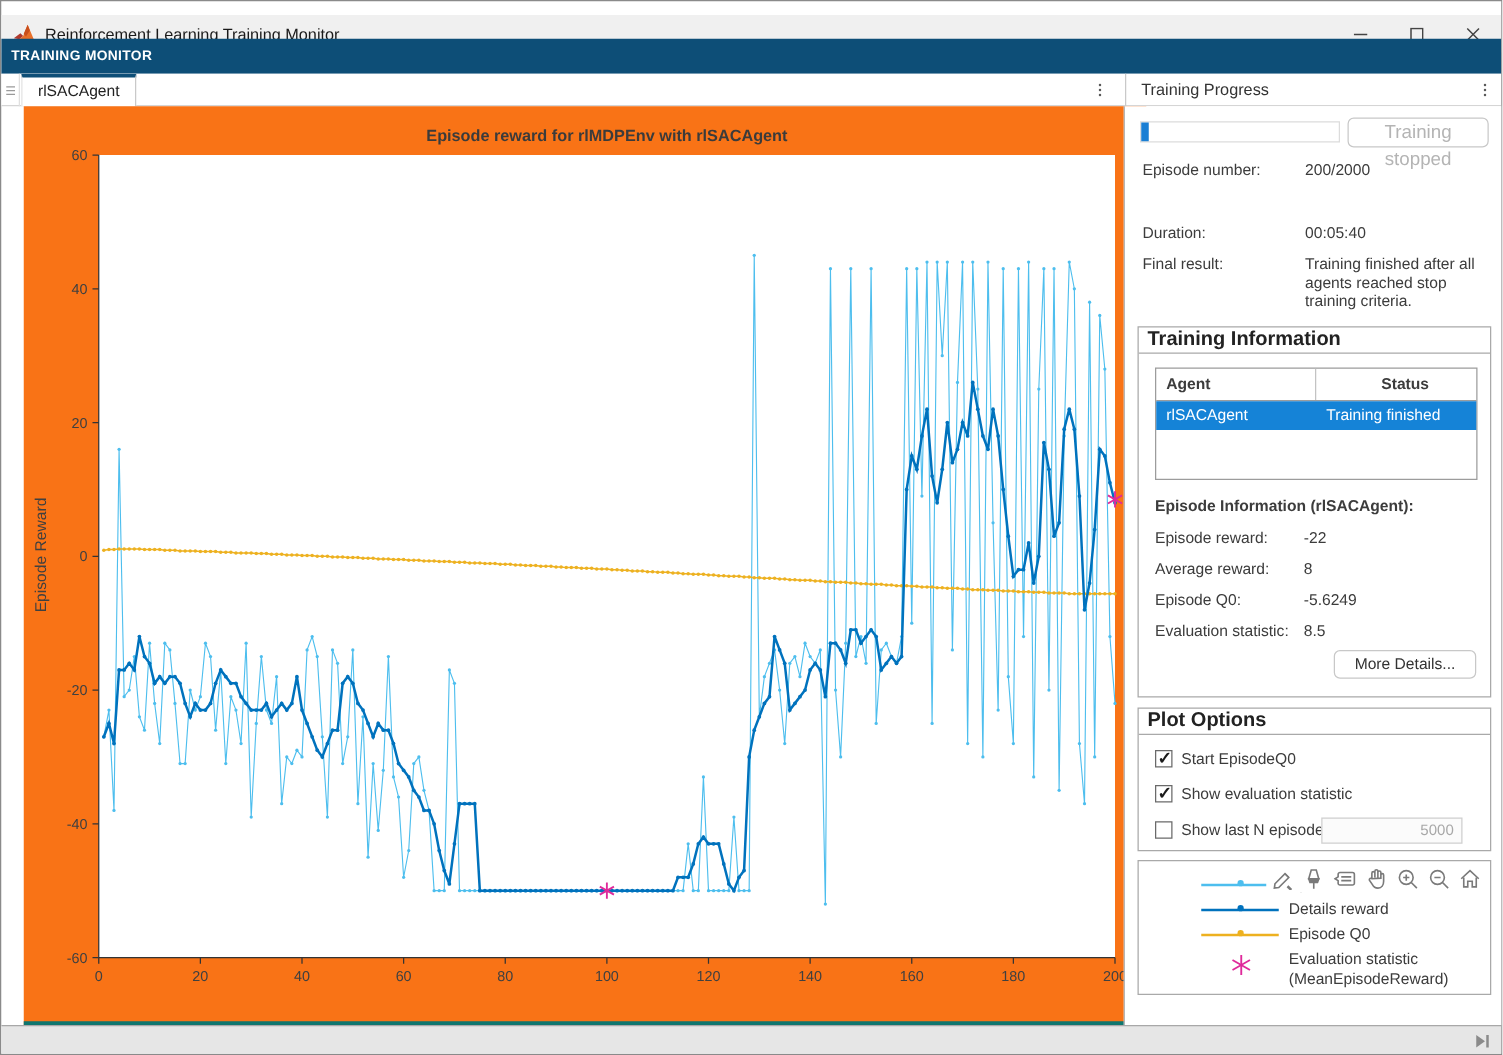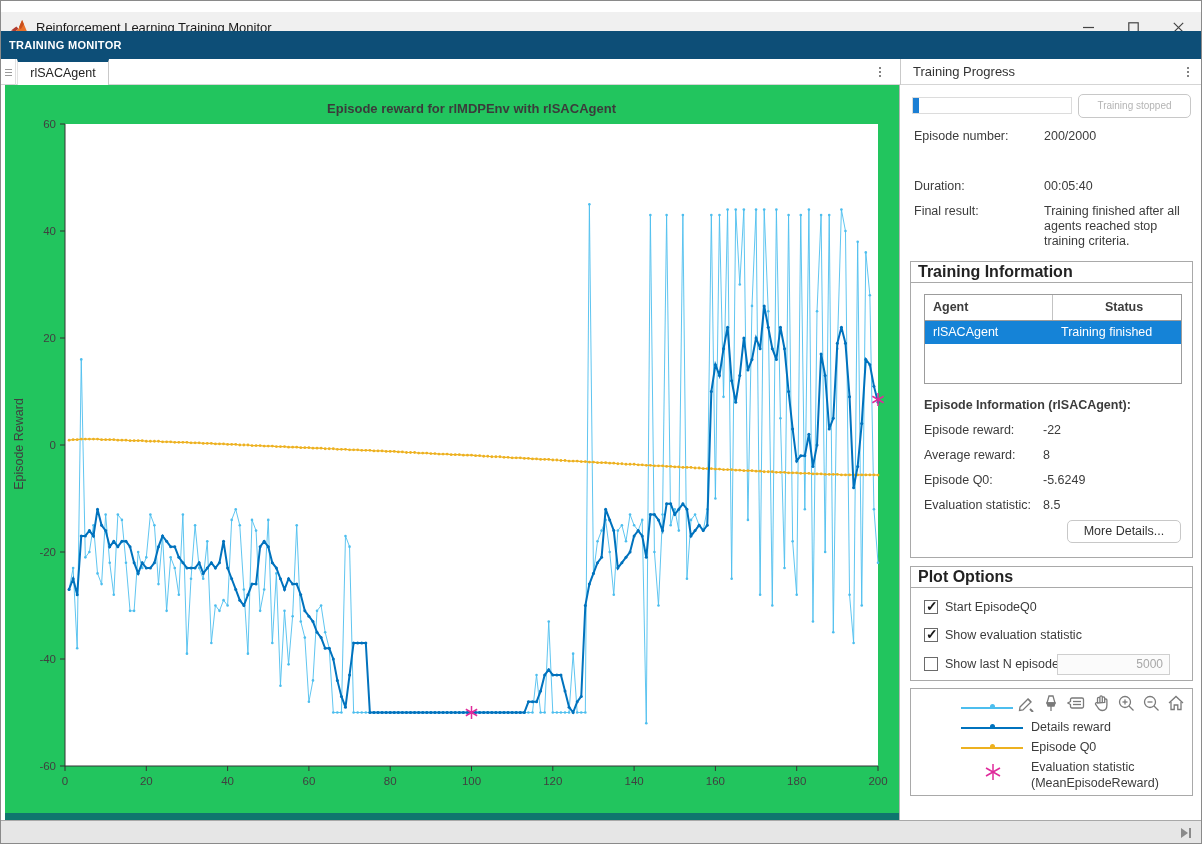--- a/index.html
+++ b/index.html
@@ -23,33 +23,33 @@
   .drag-handle i { display:block; width:7px; height:1px; background:#9a9a9a; }
   .tab { position:absolute; left:16px; top:0; width:92px; height:26px; background:#fff; border-top:3px solid #0d4e77; border-right:1px solid #c9c9c9; border-left:1px solid #e3e3e3; font-size:12.5px; color:#222; text-align:center; line-height:22px; }
   .kebab { position:absolute; top:3px; width:18px; height:20px; display:flex; flex-direction:column; align-items:center; justify-content:center; gap:2px; }
   .kebab i { width:2px; height:2px; background:#5a5a5a; border-radius:50%; display:block; }
   .kebab.tabs-kebab { left:870px; }
   .kebab.panel-kebab { left:1178px; }
   .band-divider { position:absolute; left:899px; top:0; width:1px; height:26px; background:#c9c9c9; }
   .panel-title { position:absolute; left:912px; top:0; height:26px; line-height:26px; font-size:13px; color:#333; }
 
   
-  .chart-pane { position:absolute; left:4px; top:84px; width:898px; height:735px; background:#22c55e; border-bottom:7px solid #0f766e; }
+  .chart-pane { position:absolute; left:18px; top:84px; width:898px; height:735px; background:#f97316; border-bottom:3px solid #0f766e; }
   .right-panel { position:absolute; left:898px; top:84px; width:304px; height:735px; background:#fff; border-left:1px solid #b5b5b5; font-size:12.5px; color:#3c3c3c; }
 
   .chart-title { position:absolute; left:60px; top:16px; width:813px; text-align:center; font-size:13px; font-weight:bold; color:#3b3b3b; }
   .chart-svg { position:absolute; left:0; top:0; }
   .ylabel { position:absolute; left:-46px; top:352px; width:120px; transform:rotate(-90deg); transform-origin:center; font-size:12.5px; color:#404040; text-align:center; }
   .xlabel { position:absolute; left:60px; top:702px; width:813px; text-align:center; font-size:12.5px; color:#404040; }
 
   
   .progress-track { position:absolute; left:12px; top:12px; width:160px; height:17px; background:#fff; border:1px solid #dcdcdc; }
   .progress-fill { height:100%; background:#1b7fd4; }
   .btn { border:1px solid #c8c8c8; border-radius:5px; background:#fff; text-align:center; }
-  .training-stopped-btn { position:absolute; right:12px; top:9px; width:113px; height:24px; line-height:22px; color:#b4b4b4; font-size:10px; }
+  .training-stopped-btn { position:absolute; right:12px; top:9px; width:113px; height:24px; line-height:22px; color:#b4b4b4; font-size:15px; }
   .field-row { position:absolute; left:14px; }
   .field-label { display:inline-block; width:130px; vertical-align:top; }
   .field-value { display:inline-block; width:148px; vertical-align:top; line-height:15px; }
 
   .panel-box { position:absolute; left:10px; width:283px; background:#fff; border:1px solid #a9a9a9; }
   .panel-box-header { height:21px; line-height:20px; padding-left:7px; font-weight:bold; font-size:16px; color:#222; border-bottom:1px solid #a9a9a9; }
 
   .ti-table { position:absolute; left:13px; top:32px; width:258px; height:90px; border:1px solid #9c9c9c; background:#fff; }
   .ti-thead { display:flex; height:26px; border-bottom:1px solid #9c9c9c; font-weight:bold;gap:44px; }
   .ti-th { line-height:25px; padding-left:8px; }

